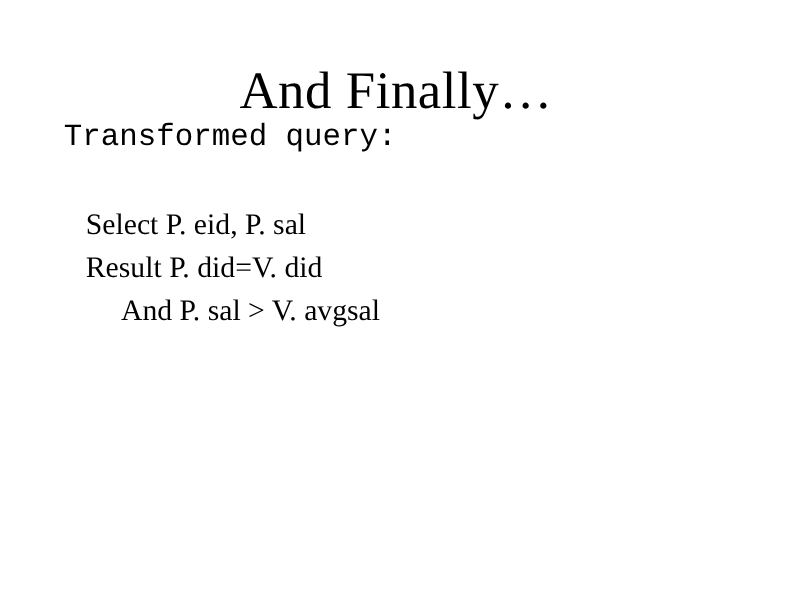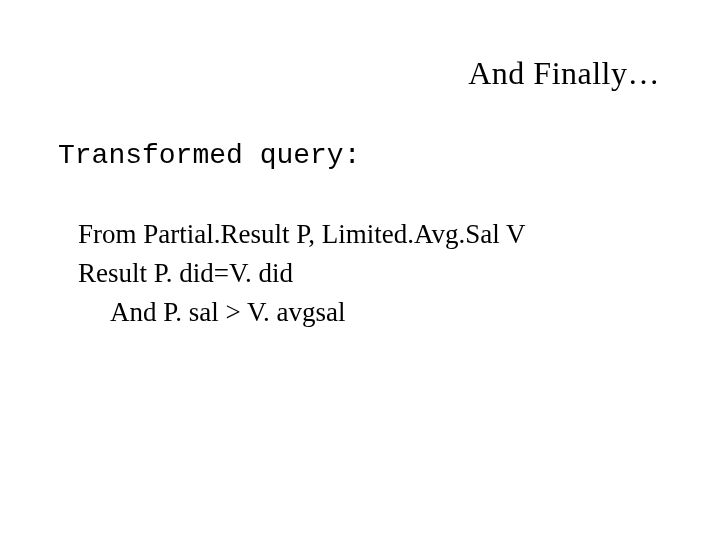--- a/index.html
+++ b/index.html
@@ -14,24 +14,23 @@
       font-family: "Times New Roman", Times, serif;
       color: #000000;
       overflow: hidden;
     }
     .slide {
       width: 100%;
       height: 100%;
       padding: 55px 60px 0 60px;
     }
     .title {
-      font-size: 32px;
+      font-size: 48px;
       font-weight: 400;
-      text-align: right;
-      margin-bottom: 48px;
+      text-align: center;
       letter-spacing: 0.5px;
     }
     .subtitle {
       font-size: 28px;
       font-weight: 400;
       margin-bottom: 44px;
       margin-left: -2px;
       font-family: Liberation Mono, monospace;
     }
     .query-block {
@@ -46,17 +45,17 @@
       margin-left: 32px;
     }
   </style>
 </head>
 <body>
 
 <div class="slide">
   <h1 class="title">And Finally…</h1>
   <div class="subtitle">Transformed query:</div>
   <div class="query-block">
-    <span class="query-line">From  Partial.Result P,  Limited.Avg.Sal V</span>
+    <span class="query-line">Select  P. eid, P. sal</span>
     <span class="query-line">Result P. did=V. did</span>
     <span class="query-line indent">And  P. sal &gt; V. avgsal</span>
   </div>
 </div>
 
 </body></html>

